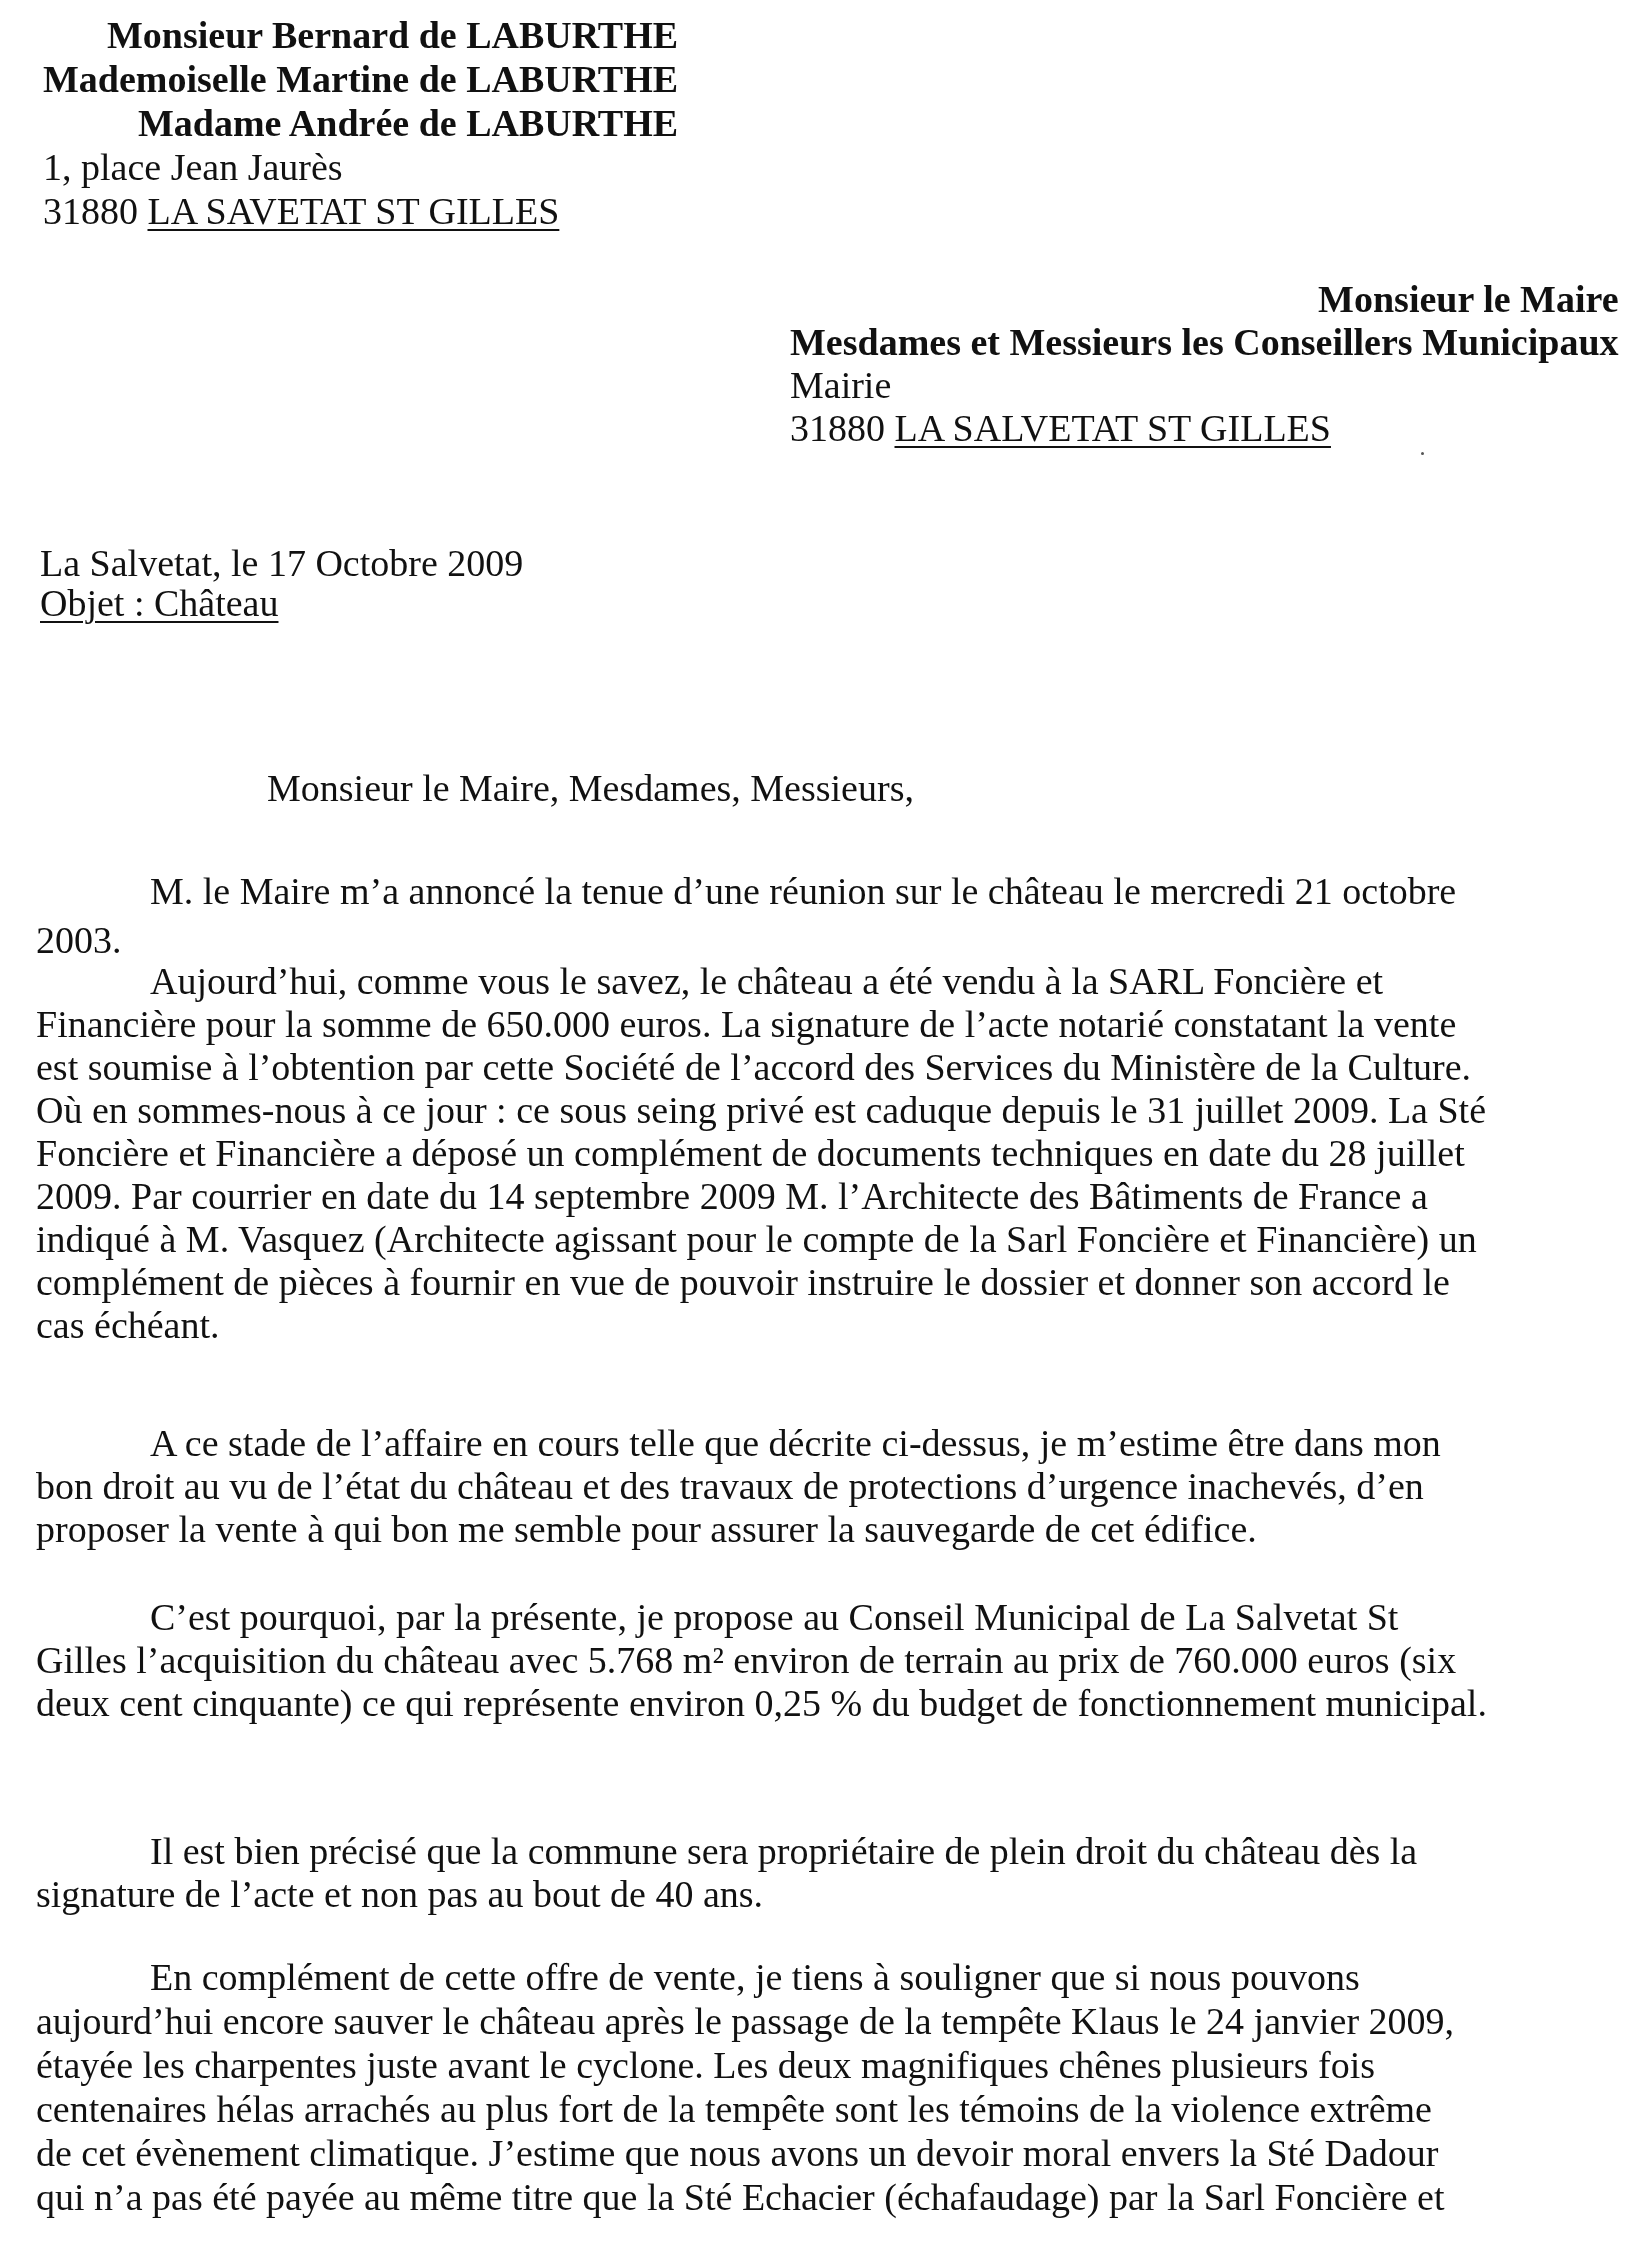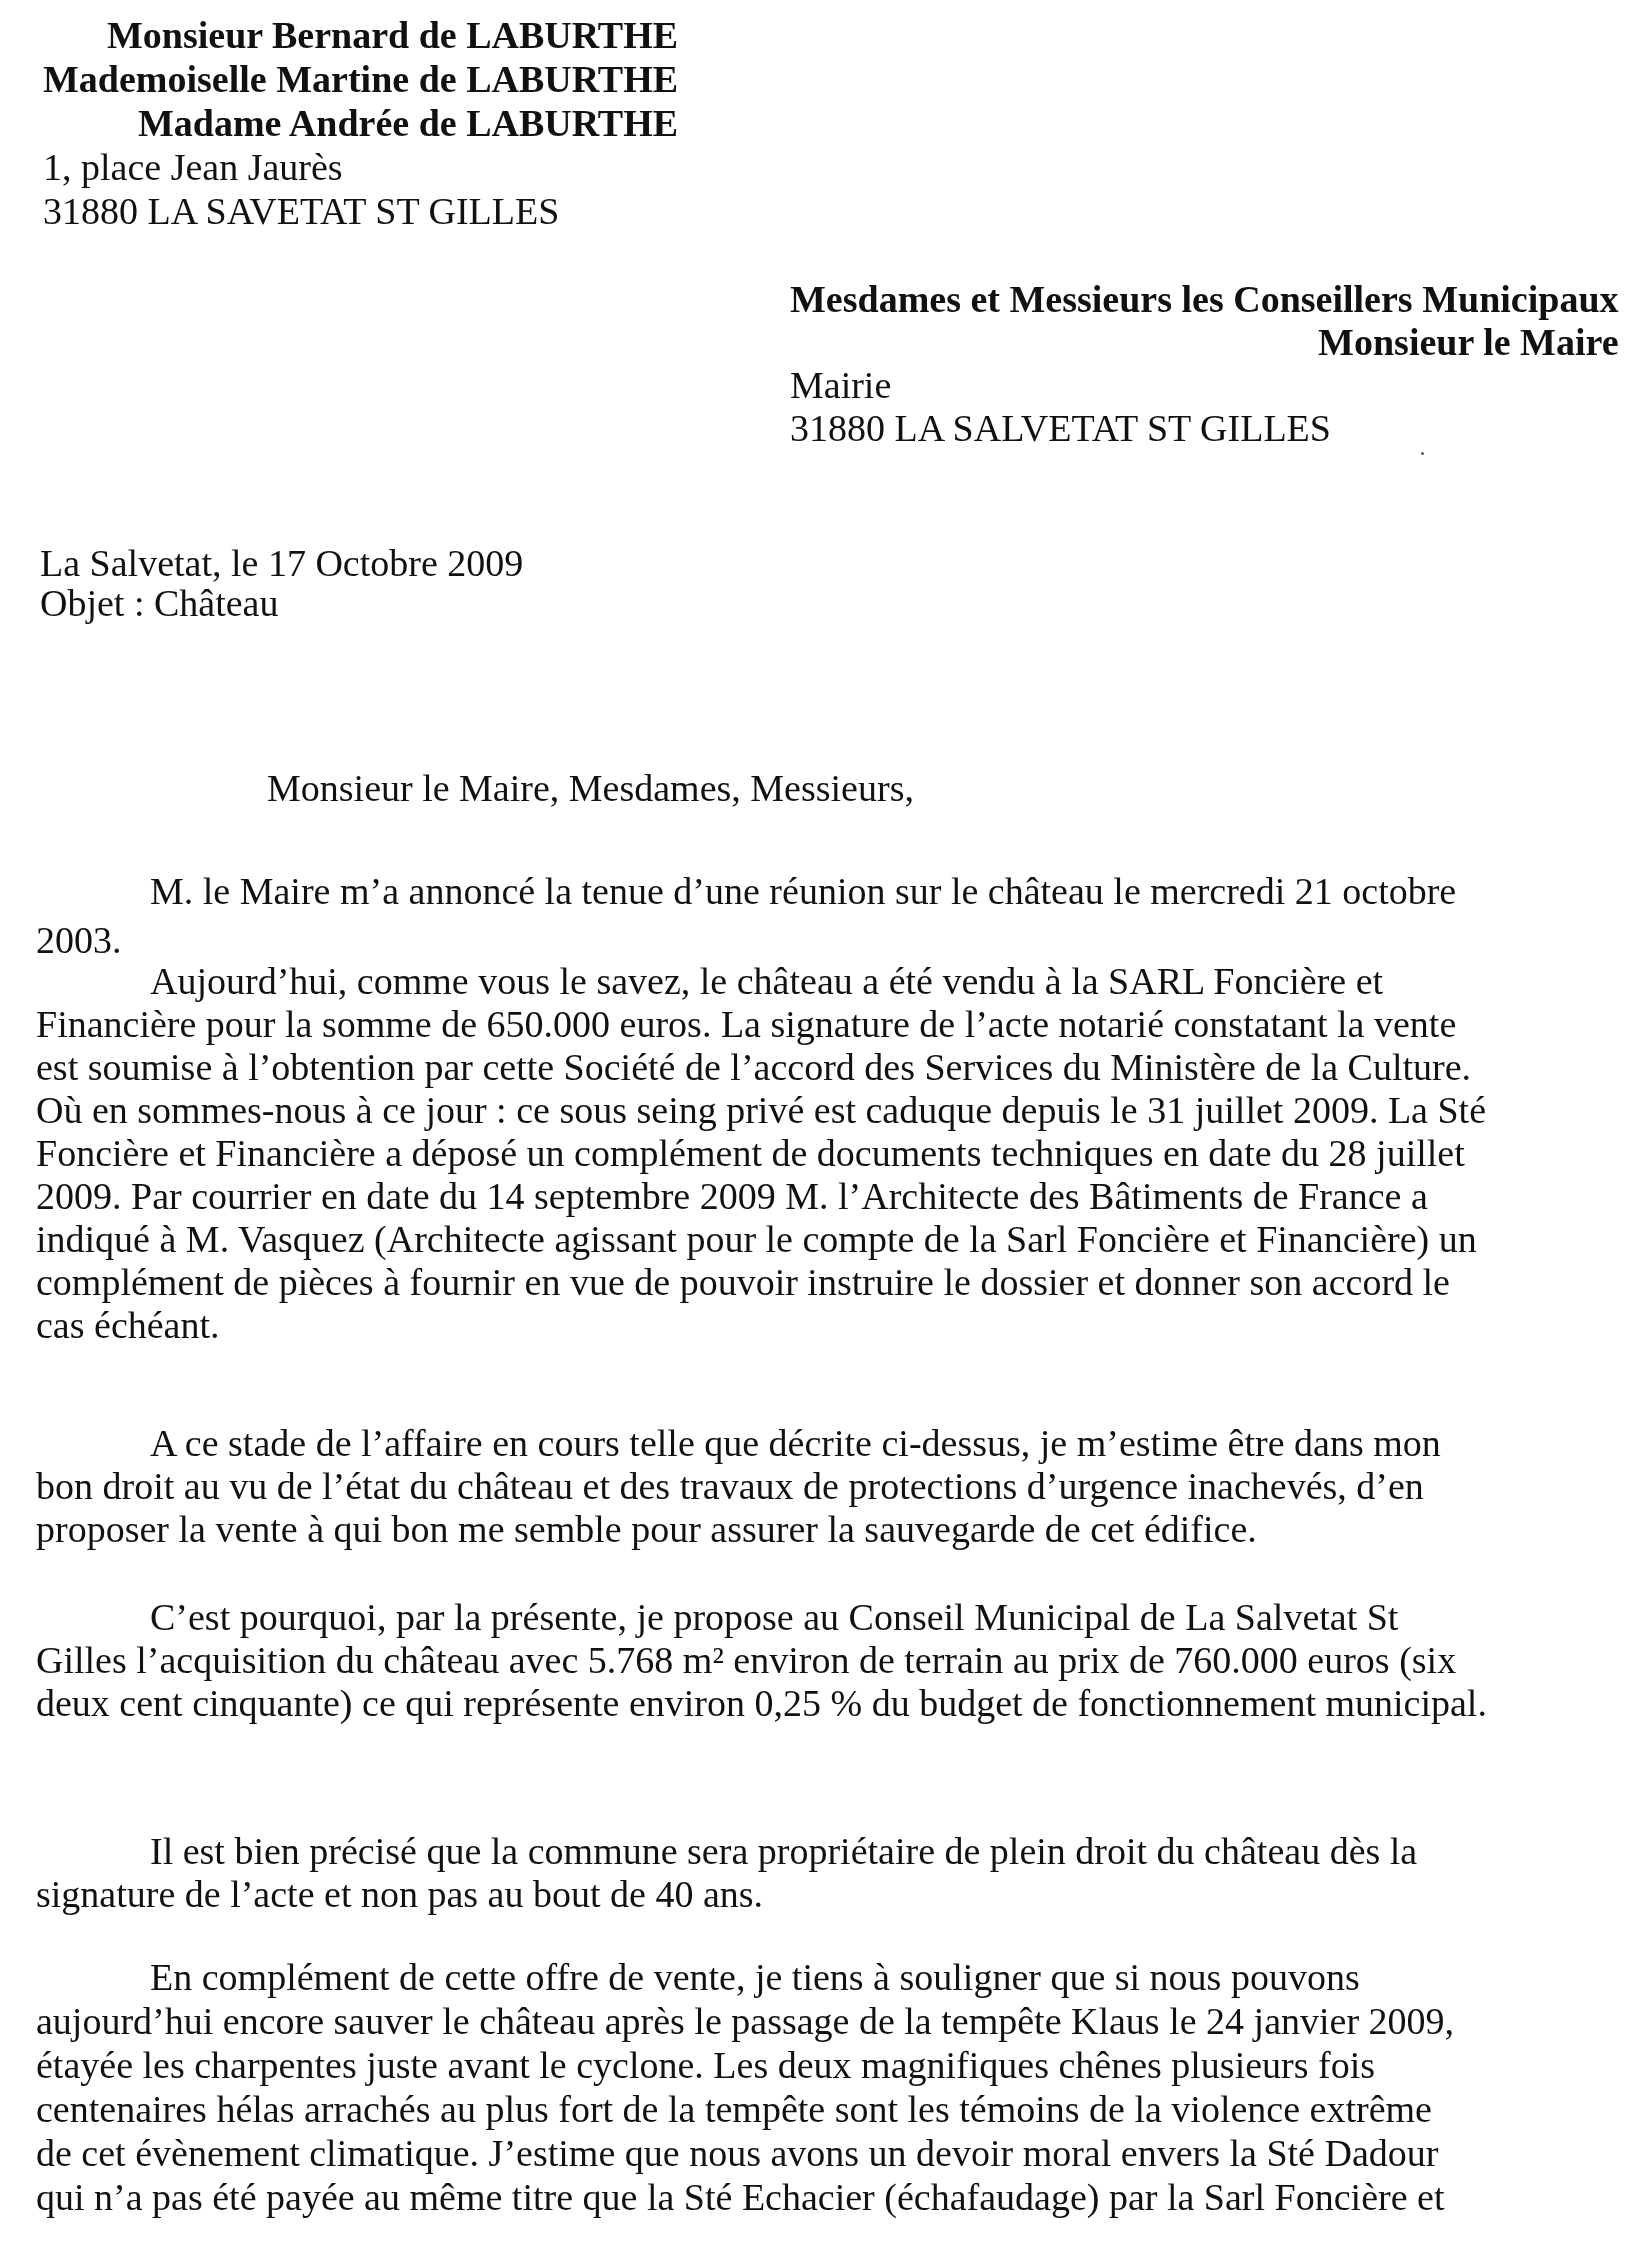--- a/index.html
+++ b/index.html
@@ -4,21 +4,21 @@
 <style>
   html, body { margin:0; padding:0; }
   body {
     width:1634px; height:2261px; overflow:hidden; position:relative;
     background:#ffffff; color:#111111;
     font-family:"Liberation Serif", "DejaVu Serif", serif;
   }
   .block { position:absolute; font-size:38px; line-height:43px; white-space:nowrap; }
   .line { display:block; }
   .bold { font-weight:bold;text-align:right; }
-  .u { text-decoration-thickness:2.3px; text-underline-offset:4.6px; }
+  .u { text-decoration:underline; text-decoration-thickness:2.3px; text-underline-offset:4.6px; }
   .sender { left:43px; top:13px; line-height:44px; }
   .recipient { left:790px; top:278px; }
   .dateblock { left:40px; top:543px; line-height:40px; }
   .salutation { left:267px; top:767px; }
   .para { left:36px; width:1572px; }
   .para .line.first { padding-left:114px; }
   .p1 { top:867px; line-height:49px; }
   .p2 { top:960px; line-height:43px; }
   .p3 { top:1422px; }
   .p4 { top:1596px; }
@@ -31,22 +31,22 @@
 
 <div class="block sender">
   <span class="line bold">Monsieur Bernard de LABURTHE</span>
   <span class="line bold">Mademoiselle Martine de LABURTHE</span>
   <span class="line bold">Madame Andrée de LABURTHE</span>
   <span class="line">1, place Jean Jaurès</span>
   <span class="line"><span>31880</span> <span class="u">LA SAVETAT ST GILLES</span></span>
 </div>
 
 <div class="block recipient">
+  <span class="line bold">Monsieur le Maire</span>
   <span class="line bold">Mesdames et Messieurs les Conseillers Municipaux</span>
-  <span class="line bold">Monsieur le Maire</span>
   <span class="line">Mairie</span>
   <span class="line"><span>31880</span> <span class="u">LA SALVETAT ST GILLES</span></span>
 </div>
 
 <div class="block dateblock">
   <span class="line">La Salvetat, le 17 Octobre 2009</span>
   <span class="line"><span class="u">Objet : Château</span></span>
 </div>
 
 <div class="block salutation">Monsieur le Maire, Mesdames, Messieurs,</div>

